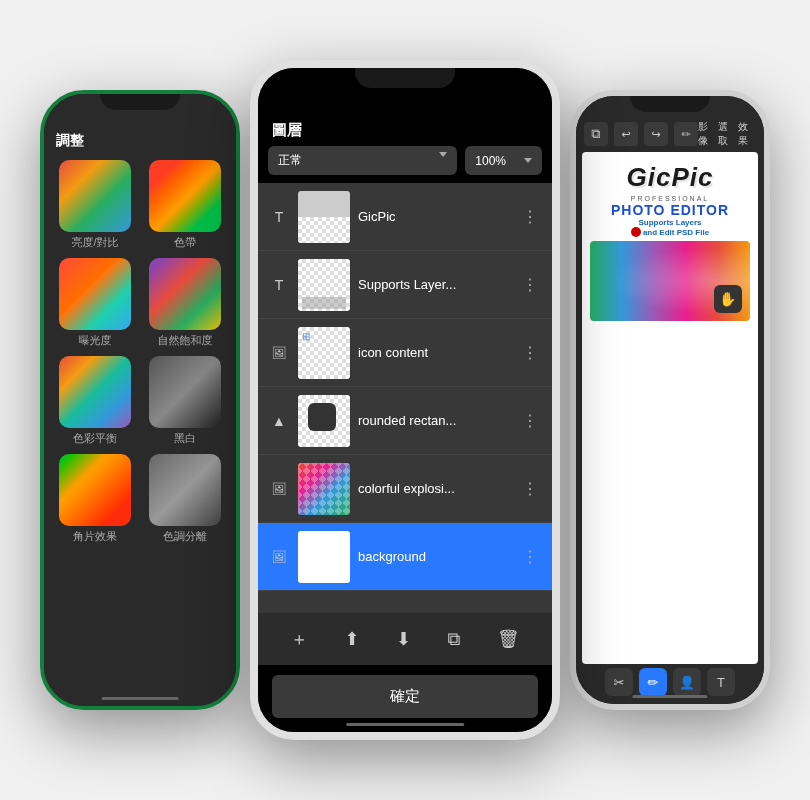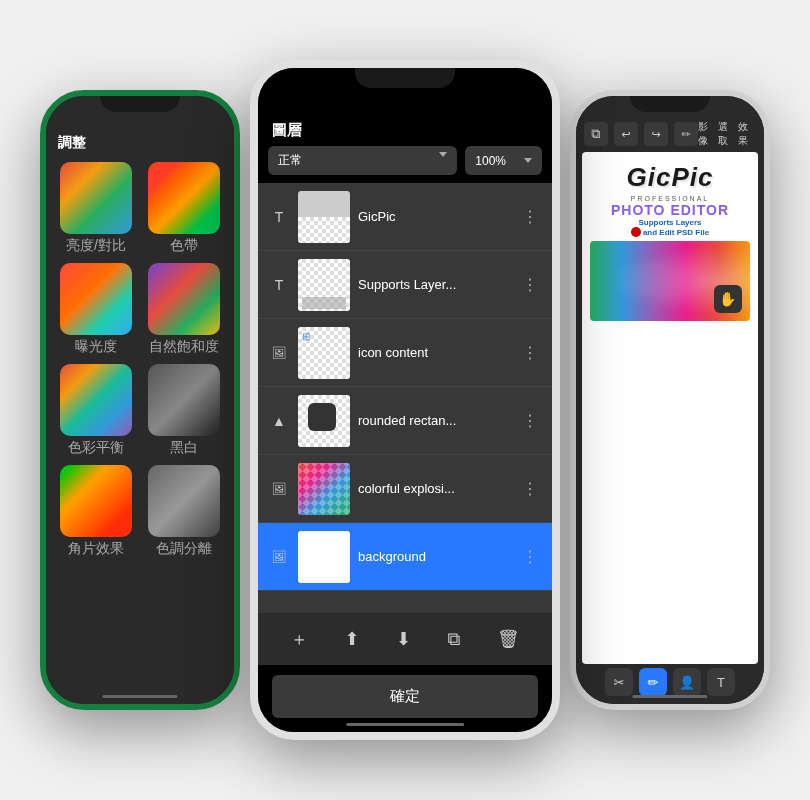--- a/index.html
+++ b/index.html
@@ -46,21 +46,21 @@
       z-index: 10;
     }
 
     
     .phone-left {
       width: 200px;
       height: 620px;
       left: 10px;
       top: 60px;
       background: #1c1c1c;
-      border: 6px solid #15803d;
+      border: 4px solid #15803d;
       z-index: 1;
     }
     .phone-left .notch {
       width: 80px;
       height: 16px;
     }
     .phone-left .screen {
       width: 100%;
       height: 100%;
       background: #2a2a2a;
@@ -91,21 +91,21 @@
     .adj-thumbnail {
       width: 72px;
       height: 72px;
       border-radius: 10px;
       overflow: hidden;
       position: relative;
     }
 
     .adj-label {
       color: #aaa;
-      font-size: 14px;
+      font-size: 11px;
       text-align: center;
     }
 
     
     .parrot-1 { background: linear-gradient(135deg, #e74c3c 0%, #f39c12 30%, #27ae60 60%, #3498db 100%); }
     .parrot-2 { background: linear-gradient(135deg, #e74c3c 20%, #f39c12 50%, #27ae60 80%); filter: saturate(1.5); }
     .parrot-3 { background: linear-gradient(135deg, #c0392b 0%, #d35400 40%, #16a085 70%, #2980b9 100%); filter: brightness(1.3); }
     .parrot-4 { background: linear-gradient(135deg, #8e44ad 10%, #e74c3c 40%, #27ae60 70%, #f1c40f 100%); }
     .parrot-5 { background: linear-gradient(135deg, #e74c3c 0%, #f39c12 25%, #1abc9c 50%, #3498db 75%, #9b59b6 100%); }
     .parrot-6 { background: linear-gradient(135deg, #555 0%, #888 50%, #222 100%); }
@@ -447,21 +447,21 @@
       font-size: 7px;
       letter-spacing: 2px;
       color: #555;
       margin-top: 2px;
       text-transform: uppercase;
     }
 
     .photo-editor-text {
       font-size: 14px;
       font-weight: 900;
-      color: #8b5cf6;
+      color: #1d4ed8;
       text-transform: uppercase;
       letter-spacing: 1px;
     }
 
     .supports-layers-text {
       font-size: 8px;
       font-weight: 700;
       color: #1565c0;
     }
 

